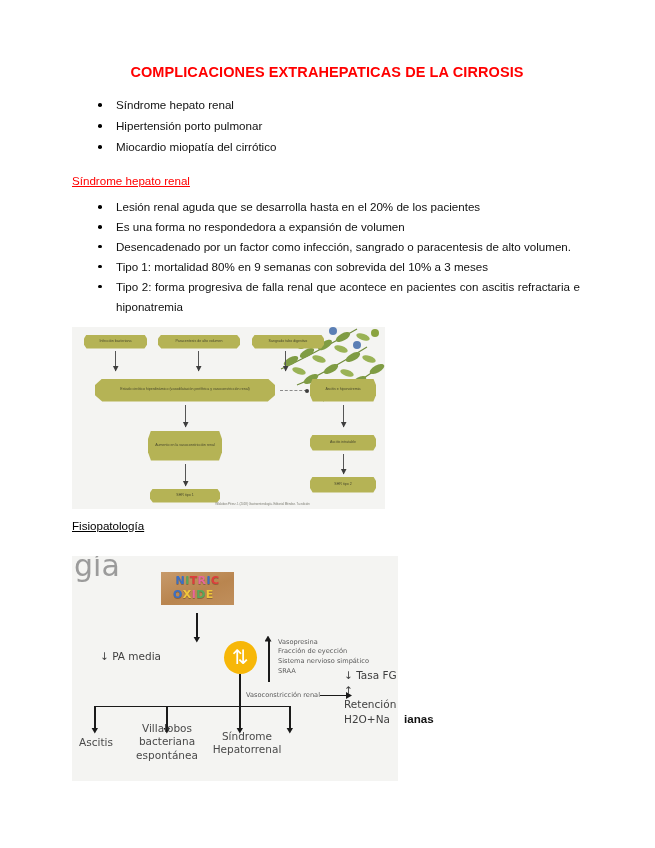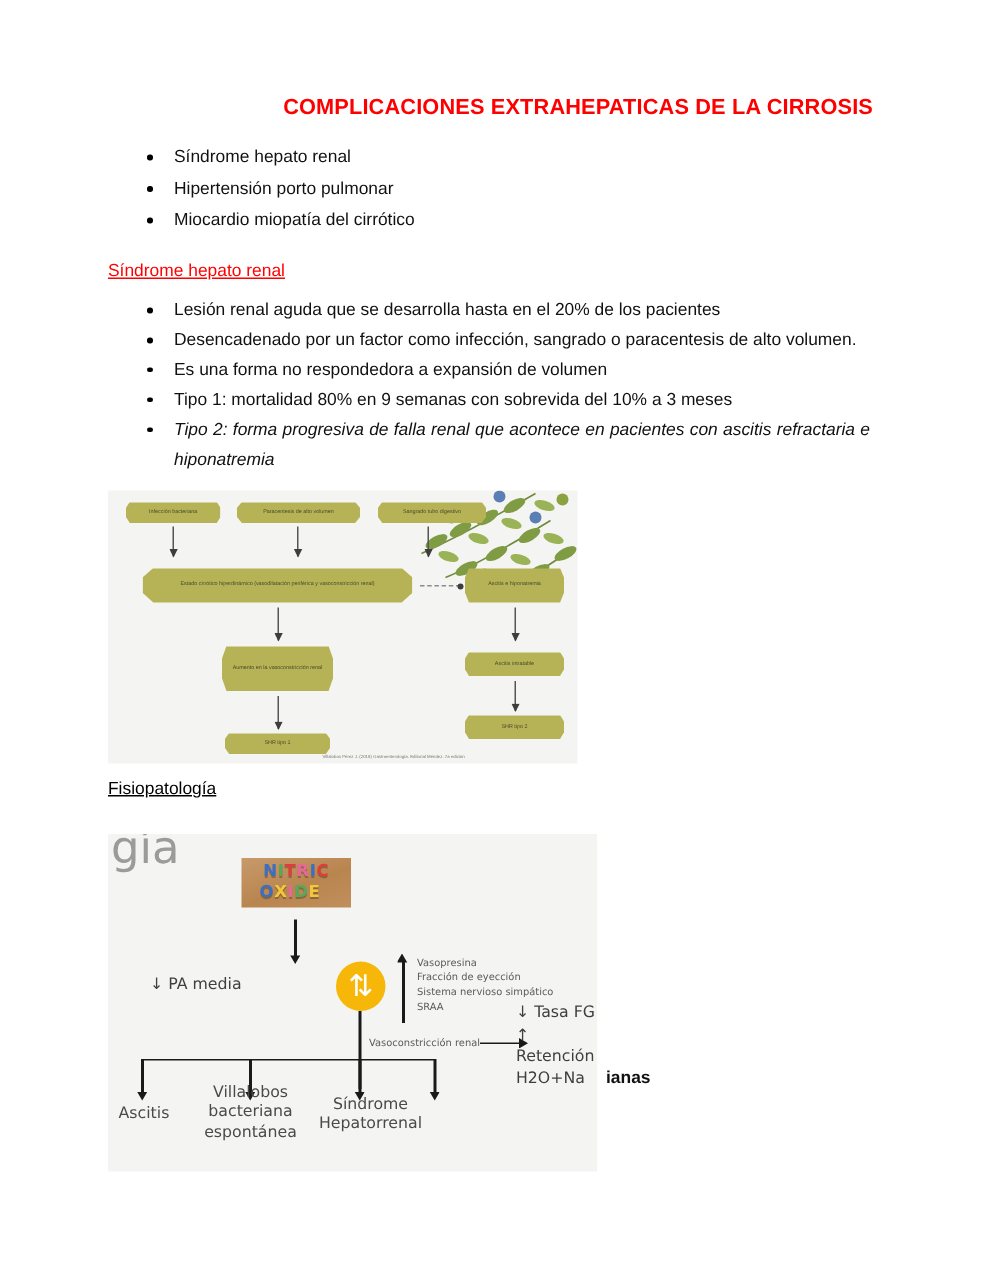--- a/index.html
+++ b/index.html
@@ -26,21 +26,21 @@
     left: 72px;
     top: 64px;
     width: 510px;
   }
 
   
   .doc-title {
     color: #ff0000;
     font-weight: bold;
     font-size: 14.5px;
-    text-align: right;
+    text-align: center;
     letter-spacing: 0.1px;
     margin: 0 0 14px 0;
     line-height: 1.2;
   }
 
   
   ul.bullets {
     list-style: none;
     margin: 0;
     padding: 0;
@@ -61,21 +61,20 @@
     height: 3.6px;
     border-radius: 50%;
     background: #000000;
   }
   ul.bullets.first > li {
     line-height: 1.80;
   }
   li.justified {
     text-align: justify;
     padding-right: 2px;
-    font-style: italic;
   }
 
   
   .subhead {
     color: #ff0000;
     text-decoration: underline;
     font-size: 11.6px;
     font-weight: normal;
     margin: 16px 0 10px 0;
   }
@@ -310,22 +309,22 @@
     <ul class="bullets first">
       <li>Síndrome hepato renal</li>
       <li>Hipertensión porto pulmonar</li>
       <li>Miocardio miopatía del cirrótico</li>
     </ul>
 
     <div class="subhead">Síndrome hepato renal</div>
 
     <ul class="bullets">
       <li>Lesión renal aguda que se desarrolla hasta en el 20% de los pacientes</li>
+      <li>Es una forma no respondedora a expansión de volumen</li>
       <li>Desencadenado por un factor como infección, sangrado o paracentesis de alto volumen.</li>
-      <li>Es una forma no respondedora a expansión de volumen</li>
       <li>Tipo 1: mortalidad 80% en 9 semanas con sobrevida del 10% a 3 meses</li>
       <li class="justified">Tipo 2: forma progresiva de falla renal que acontece en pacientes con ascitis refractaria e hiponatremia</li>
     </ul>
 
     <div class="fig1-wrap">
 
       <svg class="olive-deco" viewBox="0 0 120 90">
         <g stroke="#6f8a3a" stroke-width="1.1" fill="none">
           <path d="M10,46 C32,36 58,22 86,6"></path>
           <path d="M26,62 C46,54 70,40 96,24"></path>

